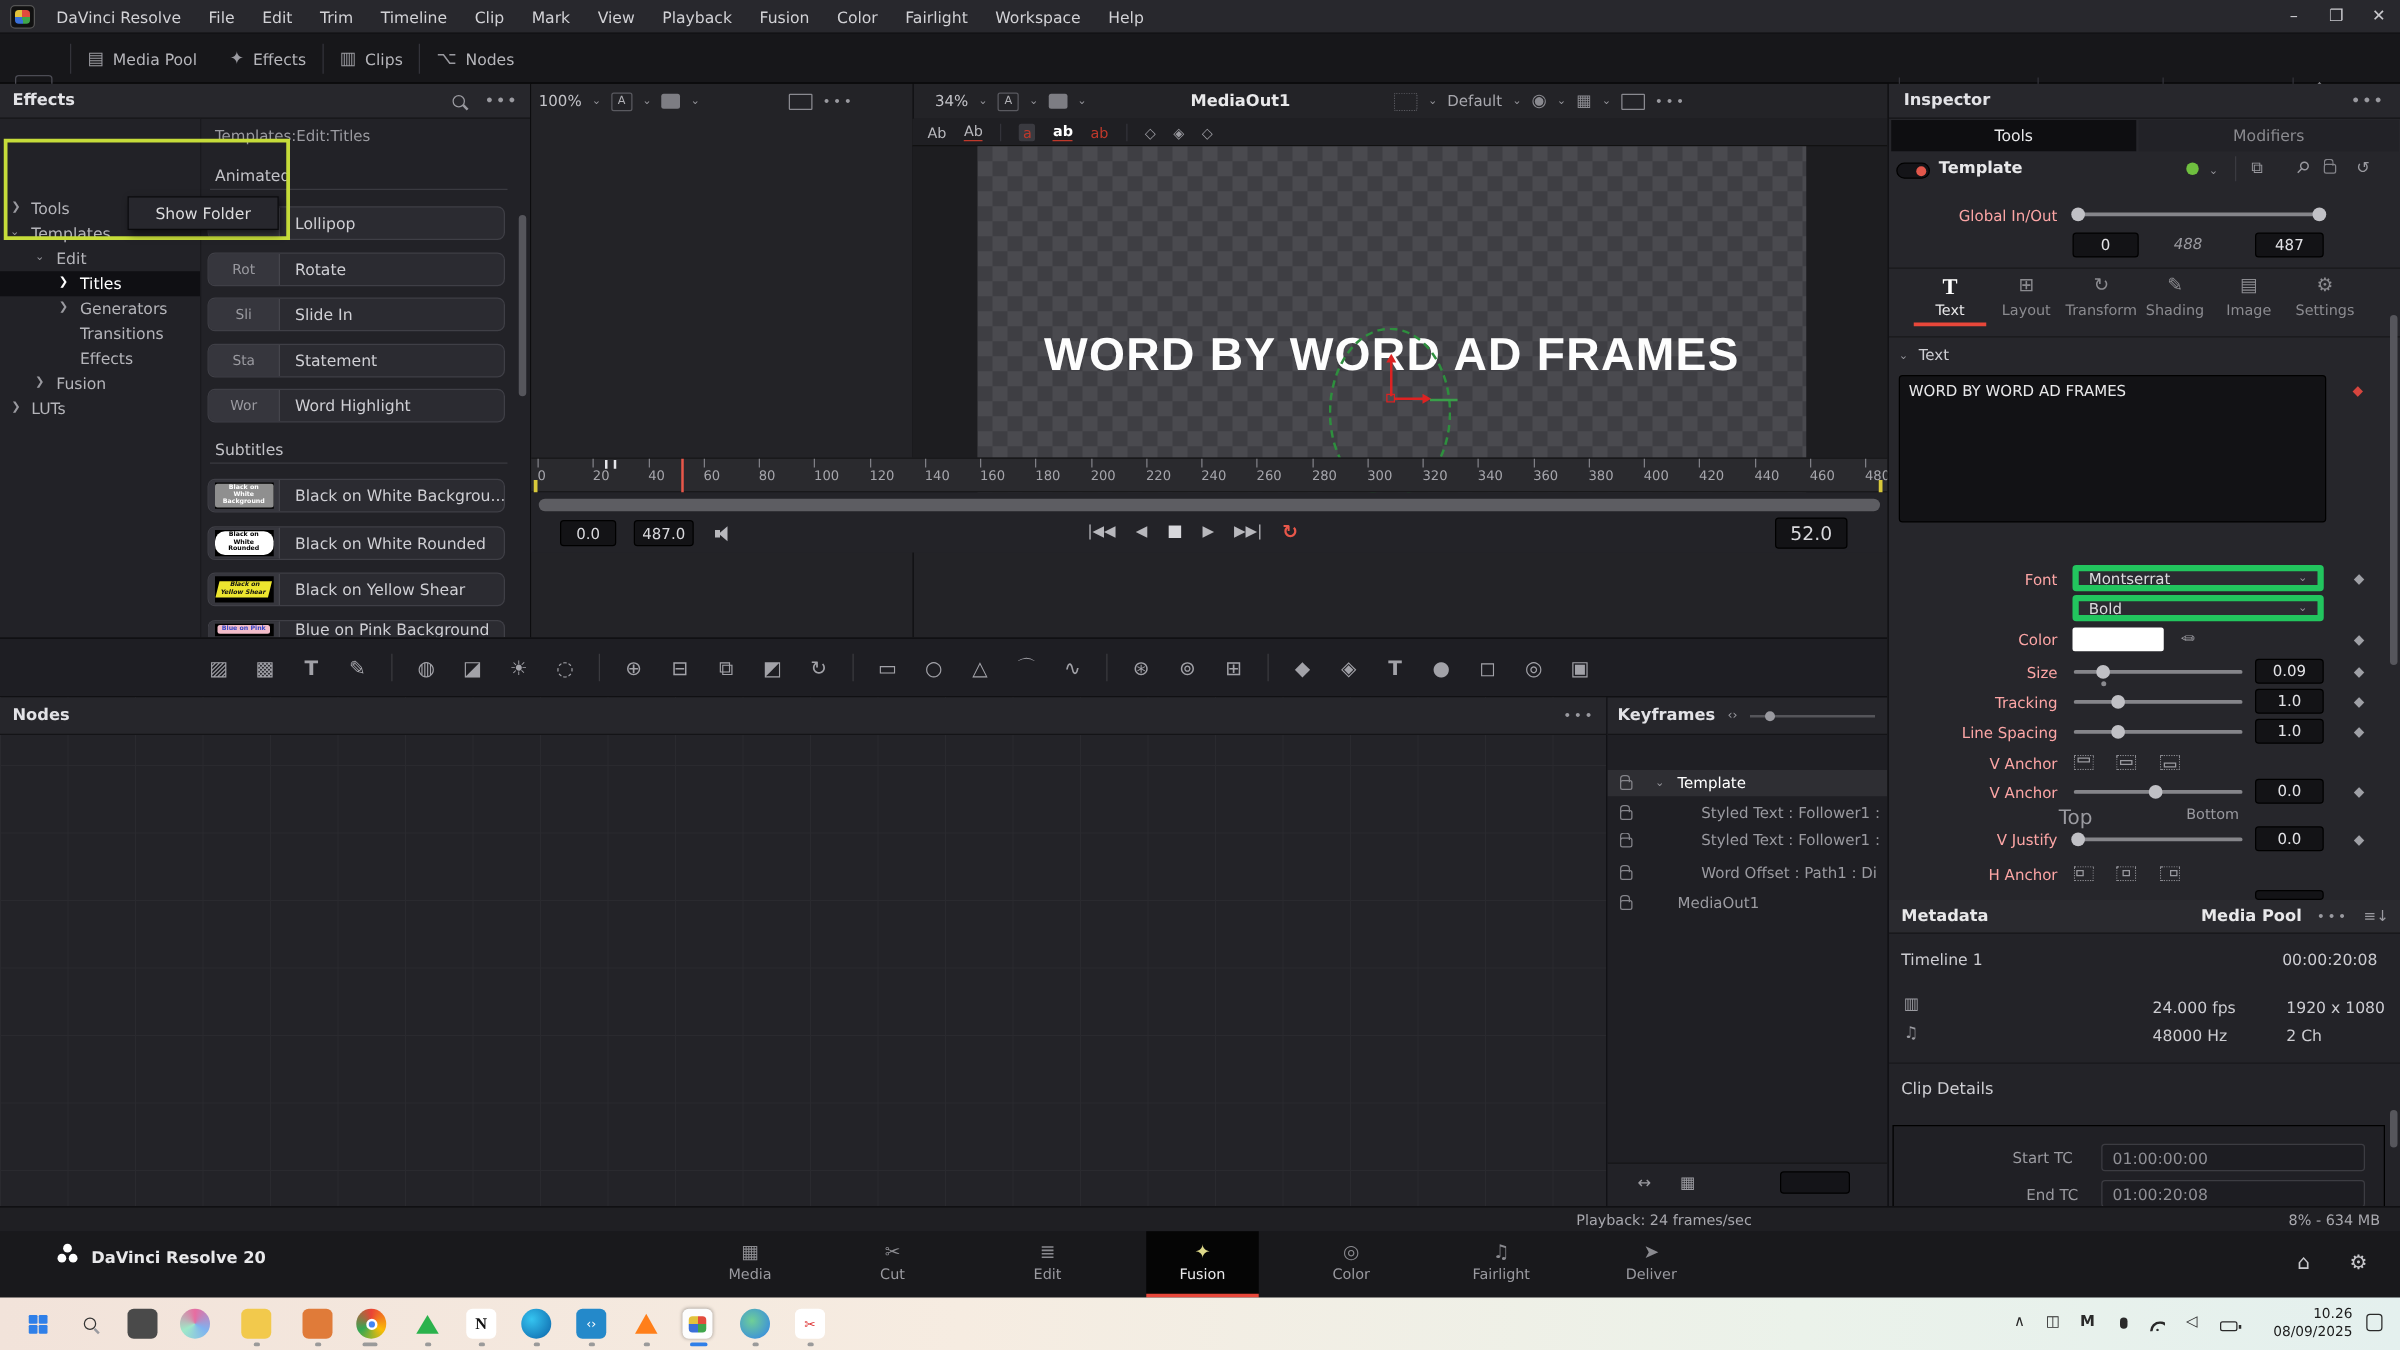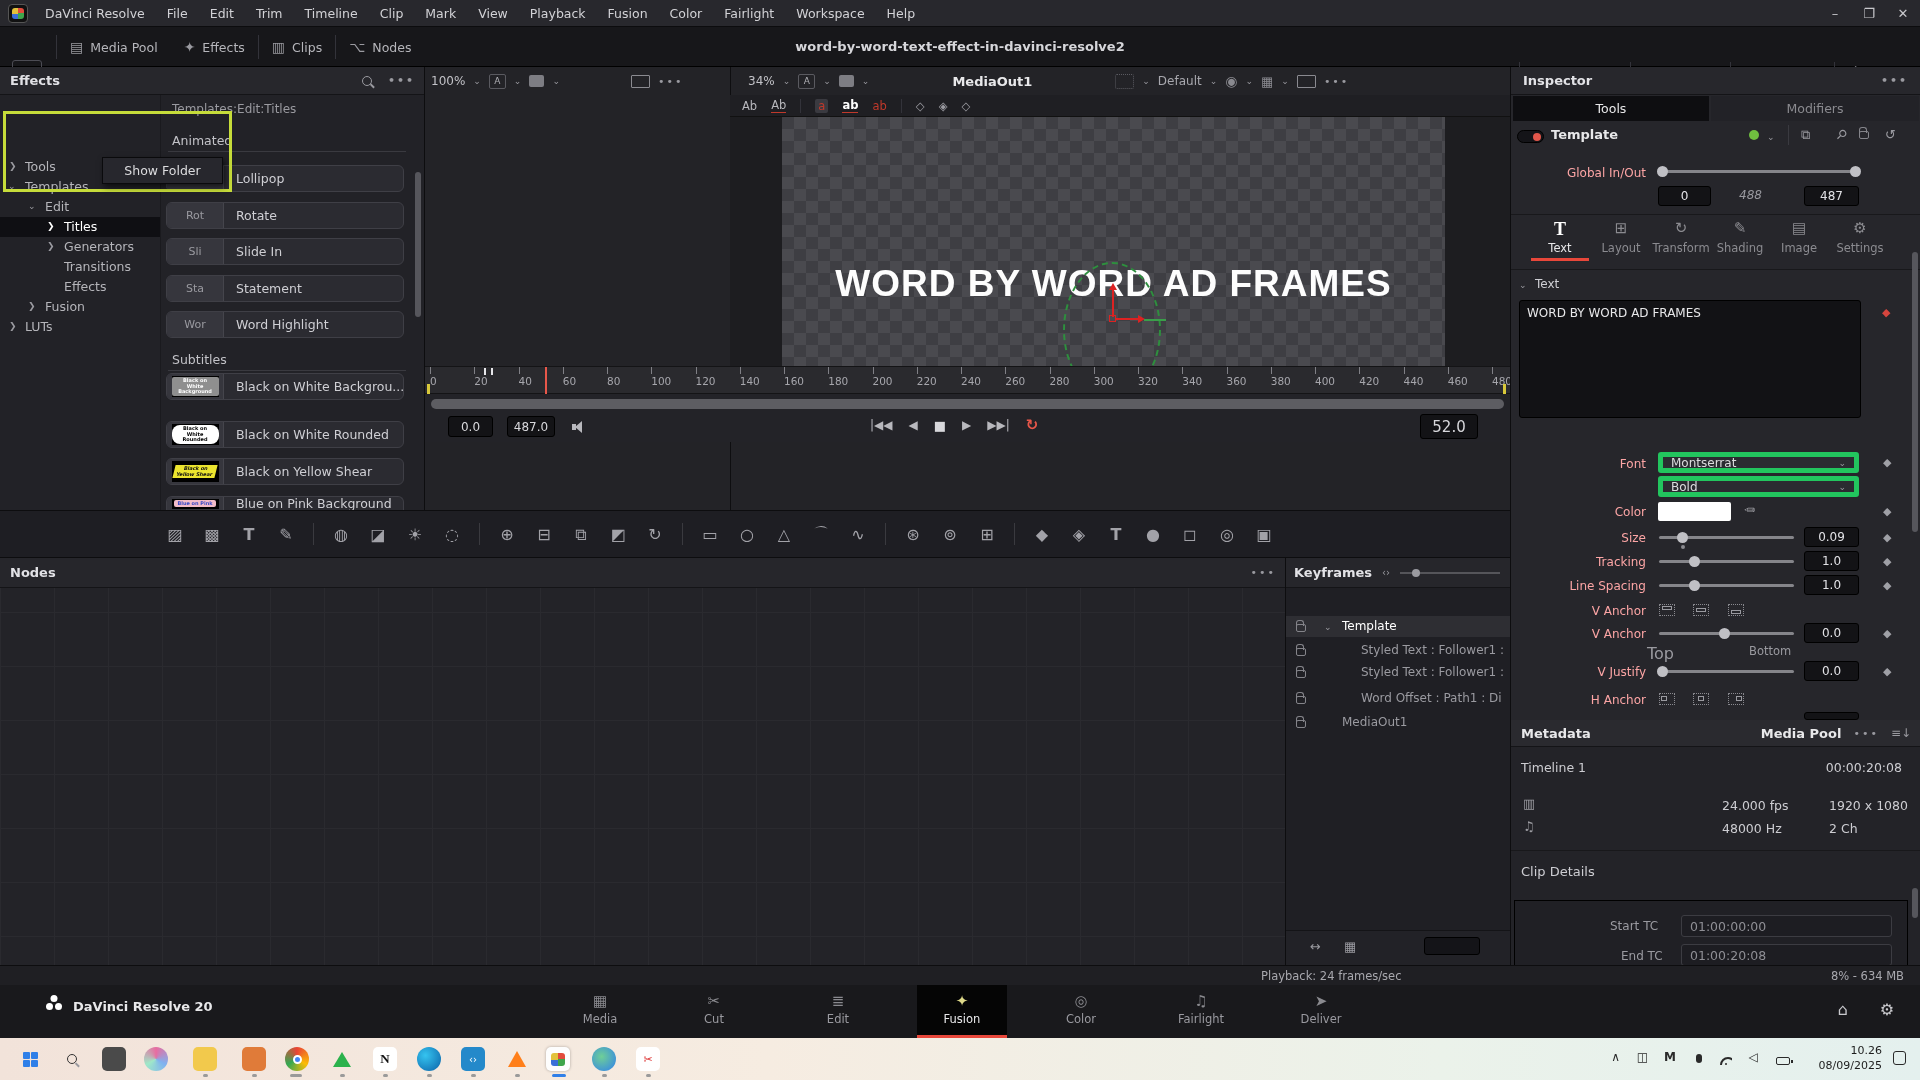--- a/index.html
+++ b/index.html
@@ -261,21 +261,20 @@
       <span class="tbtn">
           <span class="ic">⚒</span>
           <span>Inspector</span>
         </span>
       <span class="vsep"></span>
       <span class="tbtn">
           <span class="ic">�long</span>
         </span>
     </div>
   </div>
-  <div id="doc-title" class="abs">word-by-word-text-effect-in-davinci-resolve2</div>
 
   <div id="effects" class="abs">
     <div id="fx-head" class="phead row" style="padding:0 10px;justify-content:space-between;">
       <span>Effects</span>
       <span class="row" style="gap:16px;">
         <span class="search-ic"></span>
         <span class="dots">•••</span>
       </span>
     </div>
 
@@ -337,21 +336,21 @@
         <span class="ilbl">Statement</span>
       </div>
     <div class="fx-item" style="top:244px;">
         <span class="ibox">Wor</span>
         <span class="ilbl">Word Highlight</span>
       </div>
 
     <div class="fx-sect" style="top:285px;">Subtitles</div>
     <div class="fx-sect-line" style="top:303px;"></div>
 
-    <div class="fx-item" style="top:306px;">
+    <div class="fx-item" style="top:316px;">
       <span class="ibox">
           <span class="thumb t-gray">
             <span class="tin"><span>Black on White</span><br><span>Background</span></span>
           </span>
         </span>
       <span class="ilbl">Black on White Backgrou...</span>
       </div>
     <div class="fx-item" style="top:354px;">
       <span class="ibox">
           <span class="thumb t-pill">

